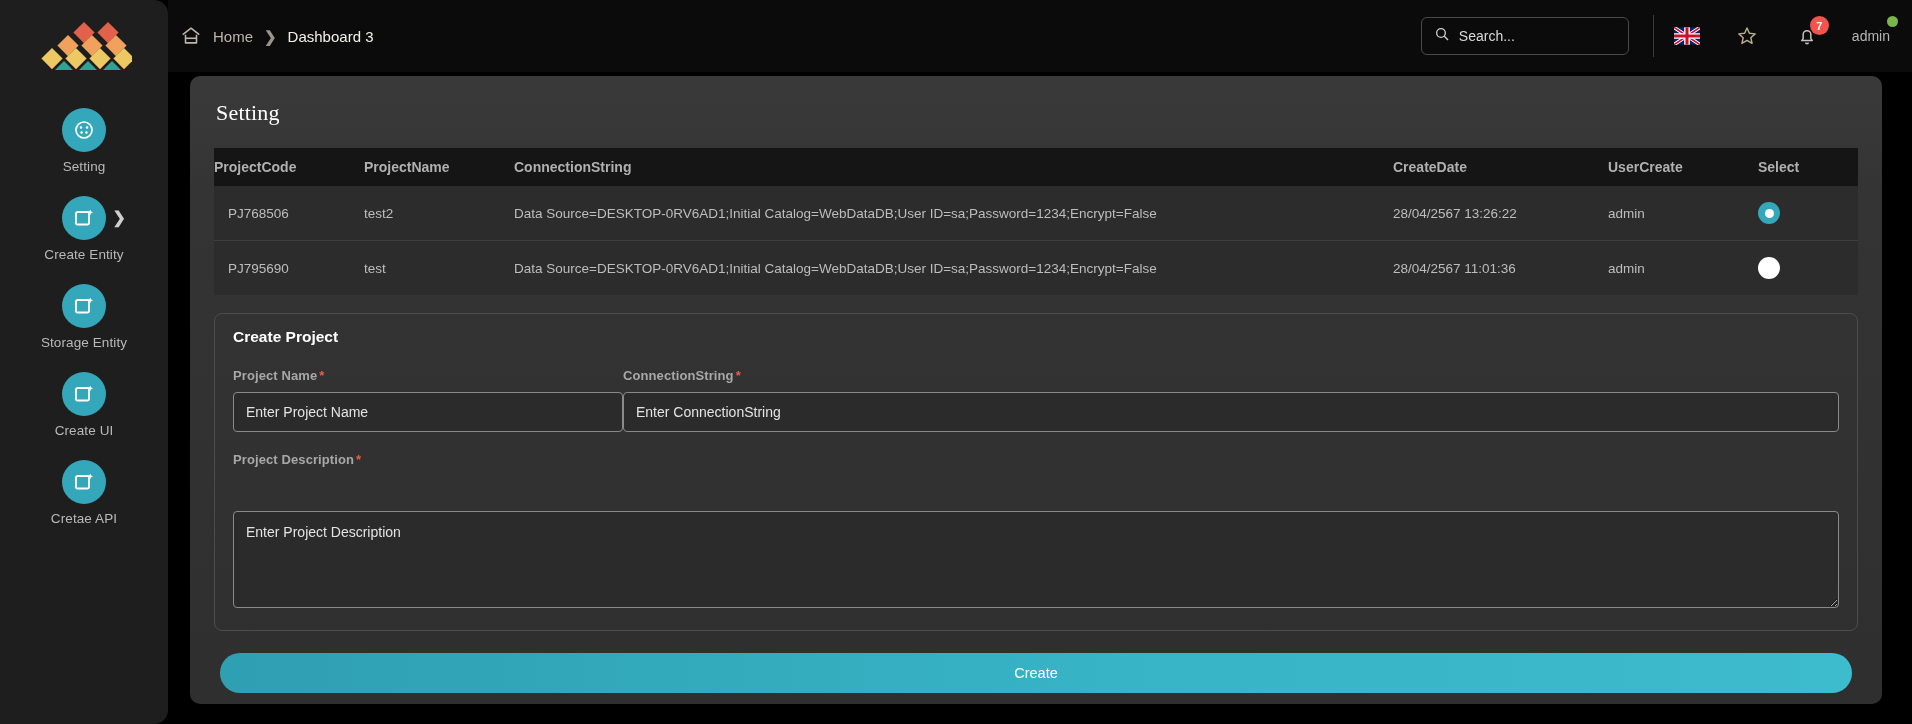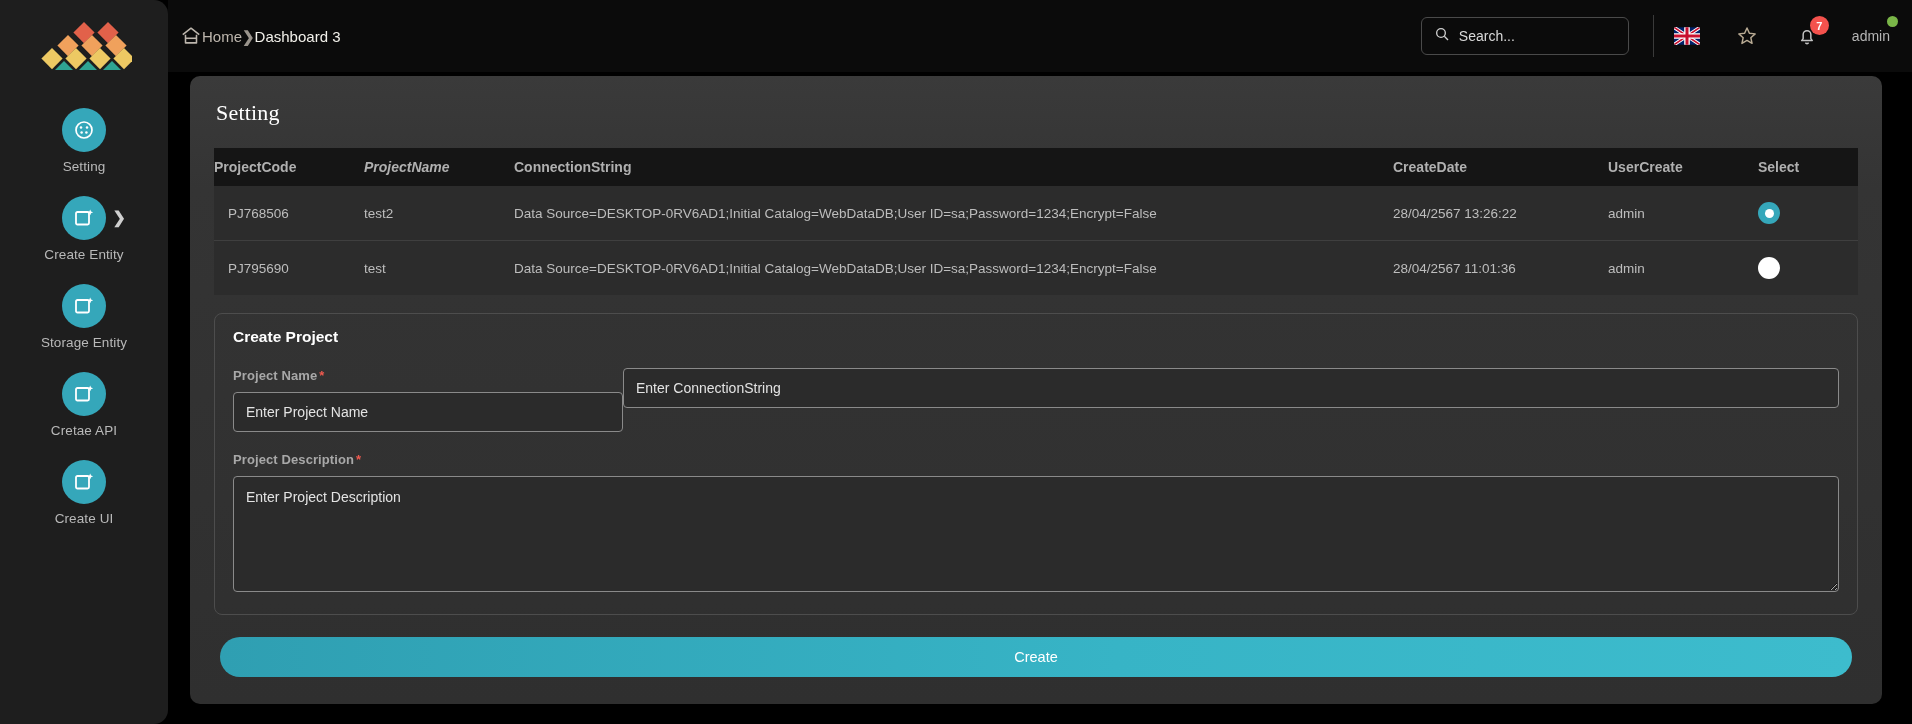--- a/index.html
+++ b/index.html
@@ -49,21 +49,21 @@
   
   .main { flex: 1; display: flex; flex-direction: column; min-width: 0; background:#000; }
 
   .topbar {
     height: 72px; flex: 0 0 72px;
     display: flex; align-items: center;
     padding: 0 22px 0 12px;
     background: #0b0b0b;
     position: relative;
   }
-  .crumb { display: flex; align-items: center; }
+  .crumb { display: flex; align-items: center; gap: 11px; }
   .crumb-home-ico { width: 22px; height: 22px; display:block; }
   .crumb-link { font-size: 15px; color: #bdb6ad; }
   .crumb-sep { color: #9a948c; font-size: 15px; font-weight: 600; line-height:1; }
   .crumb-current { font-size: 15px; color: #f2f0ea; }
 
   .topbar-spacer { flex: 1; }
 
   .searchbox {
     width: 208px; height: 38px;
     border: 1px solid #4a4a4a; border-radius: 6px;
@@ -124,21 +124,21 @@
   table.grid tbody td {
     font-size: 13.5px; color: #bdbdbd;
     padding: 16px 0 16px 0;
     background: #2c2c2c;
     border-bottom: 1px solid #3f3f3f;
     white-space: nowrap; overflow: hidden; text-overflow: ellipsis;
   }
   table.grid tbody tr:last-child td { border-bottom: none; }
   table.grid tbody td:first-child { padding-left: 14px; }
   .col-code  { width: 150px; }
-  .col-name  { width: 150px; font-style: italic; }
+  .col-name  { width: 150px; }
   .col-conn  { width: auto; }
   .col-date  { width: 215px; }
   .col-user  { width: 150px; }
   .col-sel   { width: 100px; }
 
   .radio {
     width: 22px; height: 22px; border-radius: 50%;
     display: flex; align-items: center; justify-content: center;
     cursor: pointer;
   }
@@ -173,21 +173,21 @@
     border: 1px solid #8a8a8a;
     border-radius: 4px;
     color: #e6e6e6;
     font-family: "Liberation Sans", sans-serif;
     font-size: 14px;
     padding: 11px 12px;
     outline: none;
     width: 100%;
   }
   .inp::placeholder, .txta::placeholder { color: #e3e3e3; }
-  .txta { height: 116px; resize: vertical; line-height: 1.4; }
+  .txta { height: 97px; resize: vertical; line-height: 1.4; margin-top: 35px; }
 
   
   .btn-row { padding: 22px 6px 16px 6px; }
   .btn-create {
     width: 100%; height: 40px;
     border: none; border-radius: 20px;
     background: linear-gradient(90deg,#2f9fb2 0%, #37b4c6 55%, #3dbccd 100%);
     color: #ffffff; font-size: 14.5px;
     font-family: "Liberation Sans", sans-serif;
     cursor: pointer;
@@ -276,31 +276,31 @@
       <div class="nav-label">Storage Entity</div>
     </div>
 
     <div class="nav-item">
       <div class="nav-circle">
         <svg width="24" height="24" viewBox="0 0 24 24" fill="none" stroke="#ffffff" stroke-width="1.8">
           <rect x="4" y="6" width="13" height="12.5" rx="1.4"></rect>
           <path d="M18.2 3.4 l.85 2.1 2.1.85 -2.1.85 -.85 2.1 -.85-2.1 -2.1-.85 2.1-.85z" fill="#ffffff" stroke="none"></path>
         </svg>
       </div>
-      <div class="nav-label">Cretae API</div>
+      <div class="nav-label">Create UI</div>
     </div>
 
     <div class="nav-item">
       <div class="nav-circle">
         <svg width="24" height="24" viewBox="0 0 24 24" fill="none" stroke="#ffffff" stroke-width="1.8">
           <rect x="4" y="6" width="13" height="12.5" rx="1.4"></rect>
           <path d="M18.2 3.4 l.85 2.1 2.1.85 -2.1.85 -.85 2.1 -.85-2.1 -2.1-.85 2.1-.85z" fill="#ffffff" stroke="none"></path>
         </svg>
       </div>
-      <div class="nav-label">Create UI</div>
+      <div class="nav-label">Cretae API</div>
     </div>
 
   </aside>
 
   <div class="main">
 
     <header class="topbar">
 
       <nav class="crumb">
         <span>
@@ -402,20 +402,23 @@
           <div class="form-card-title">Create Project</div>
 
           <div class="form-row">
             <div class="field half">
               <label class="field-label">
                 <span>Project Name</span><span class="req">*</span>
               </label>
               <input class="inp" type="text" placeholder="Enter Project Name" style="">
             </div>
             <div class="field grow">
+              <label class="field-label">
+                <span>ConnectionString</span><span class="req">*</span>
+              </label>
               <input class="inp" type="text" placeholder="Enter ConnectionString" style="">
             </div>
           </div>
 
           <div class="field full">
             <label class="field-label">
               <span>Project Description</span><span class="req">*</span>
             </label>
             <textarea class="txta" placeholder="Enter Project Description" style=""></textarea>
           </div>

